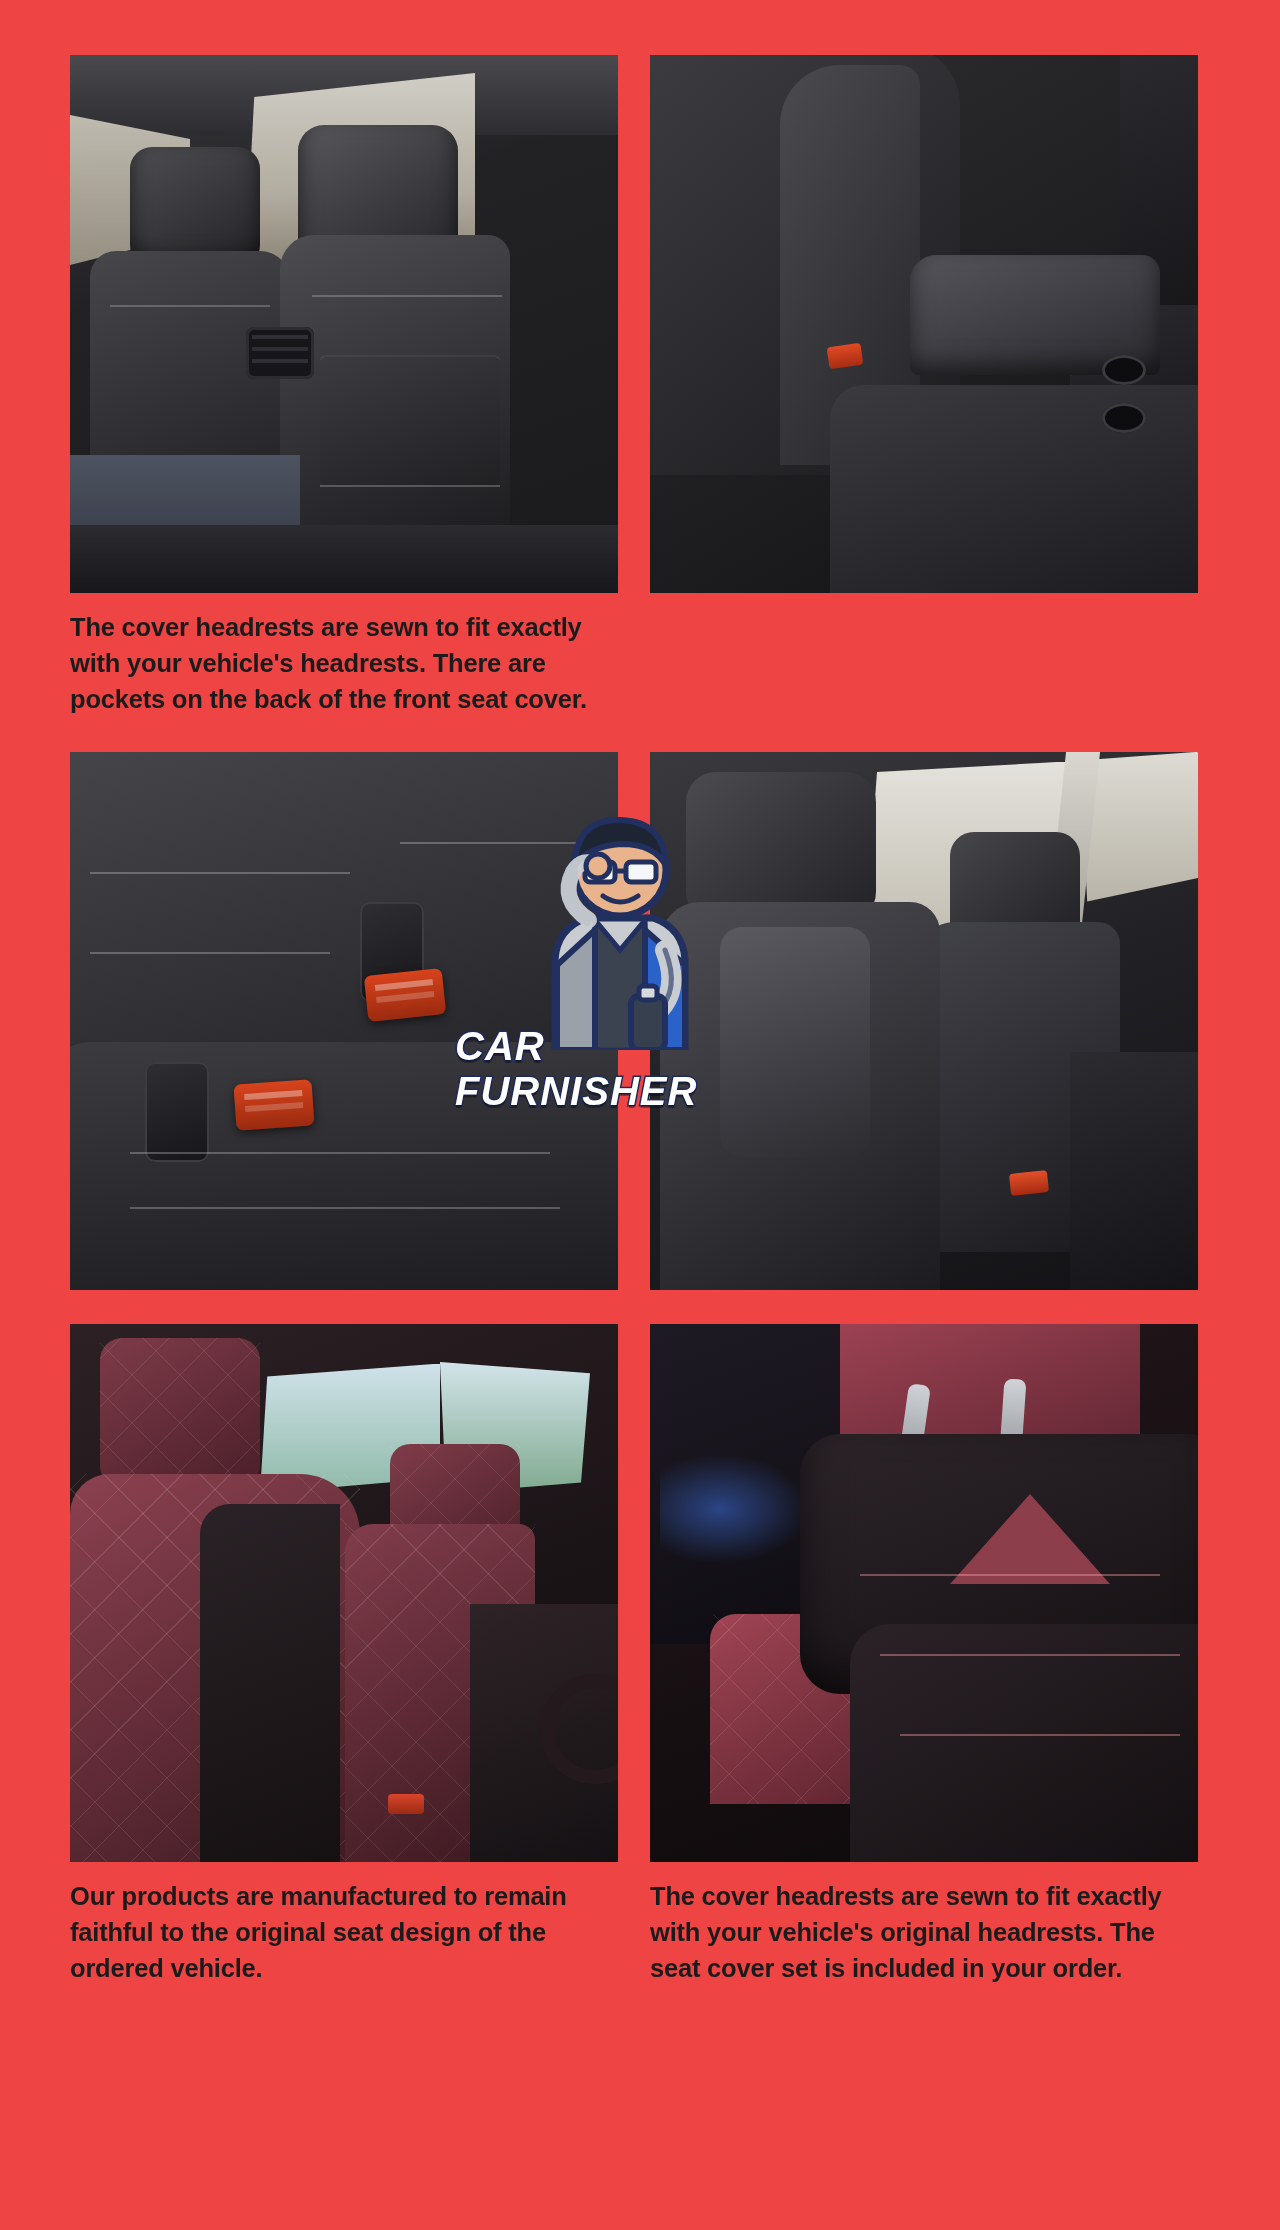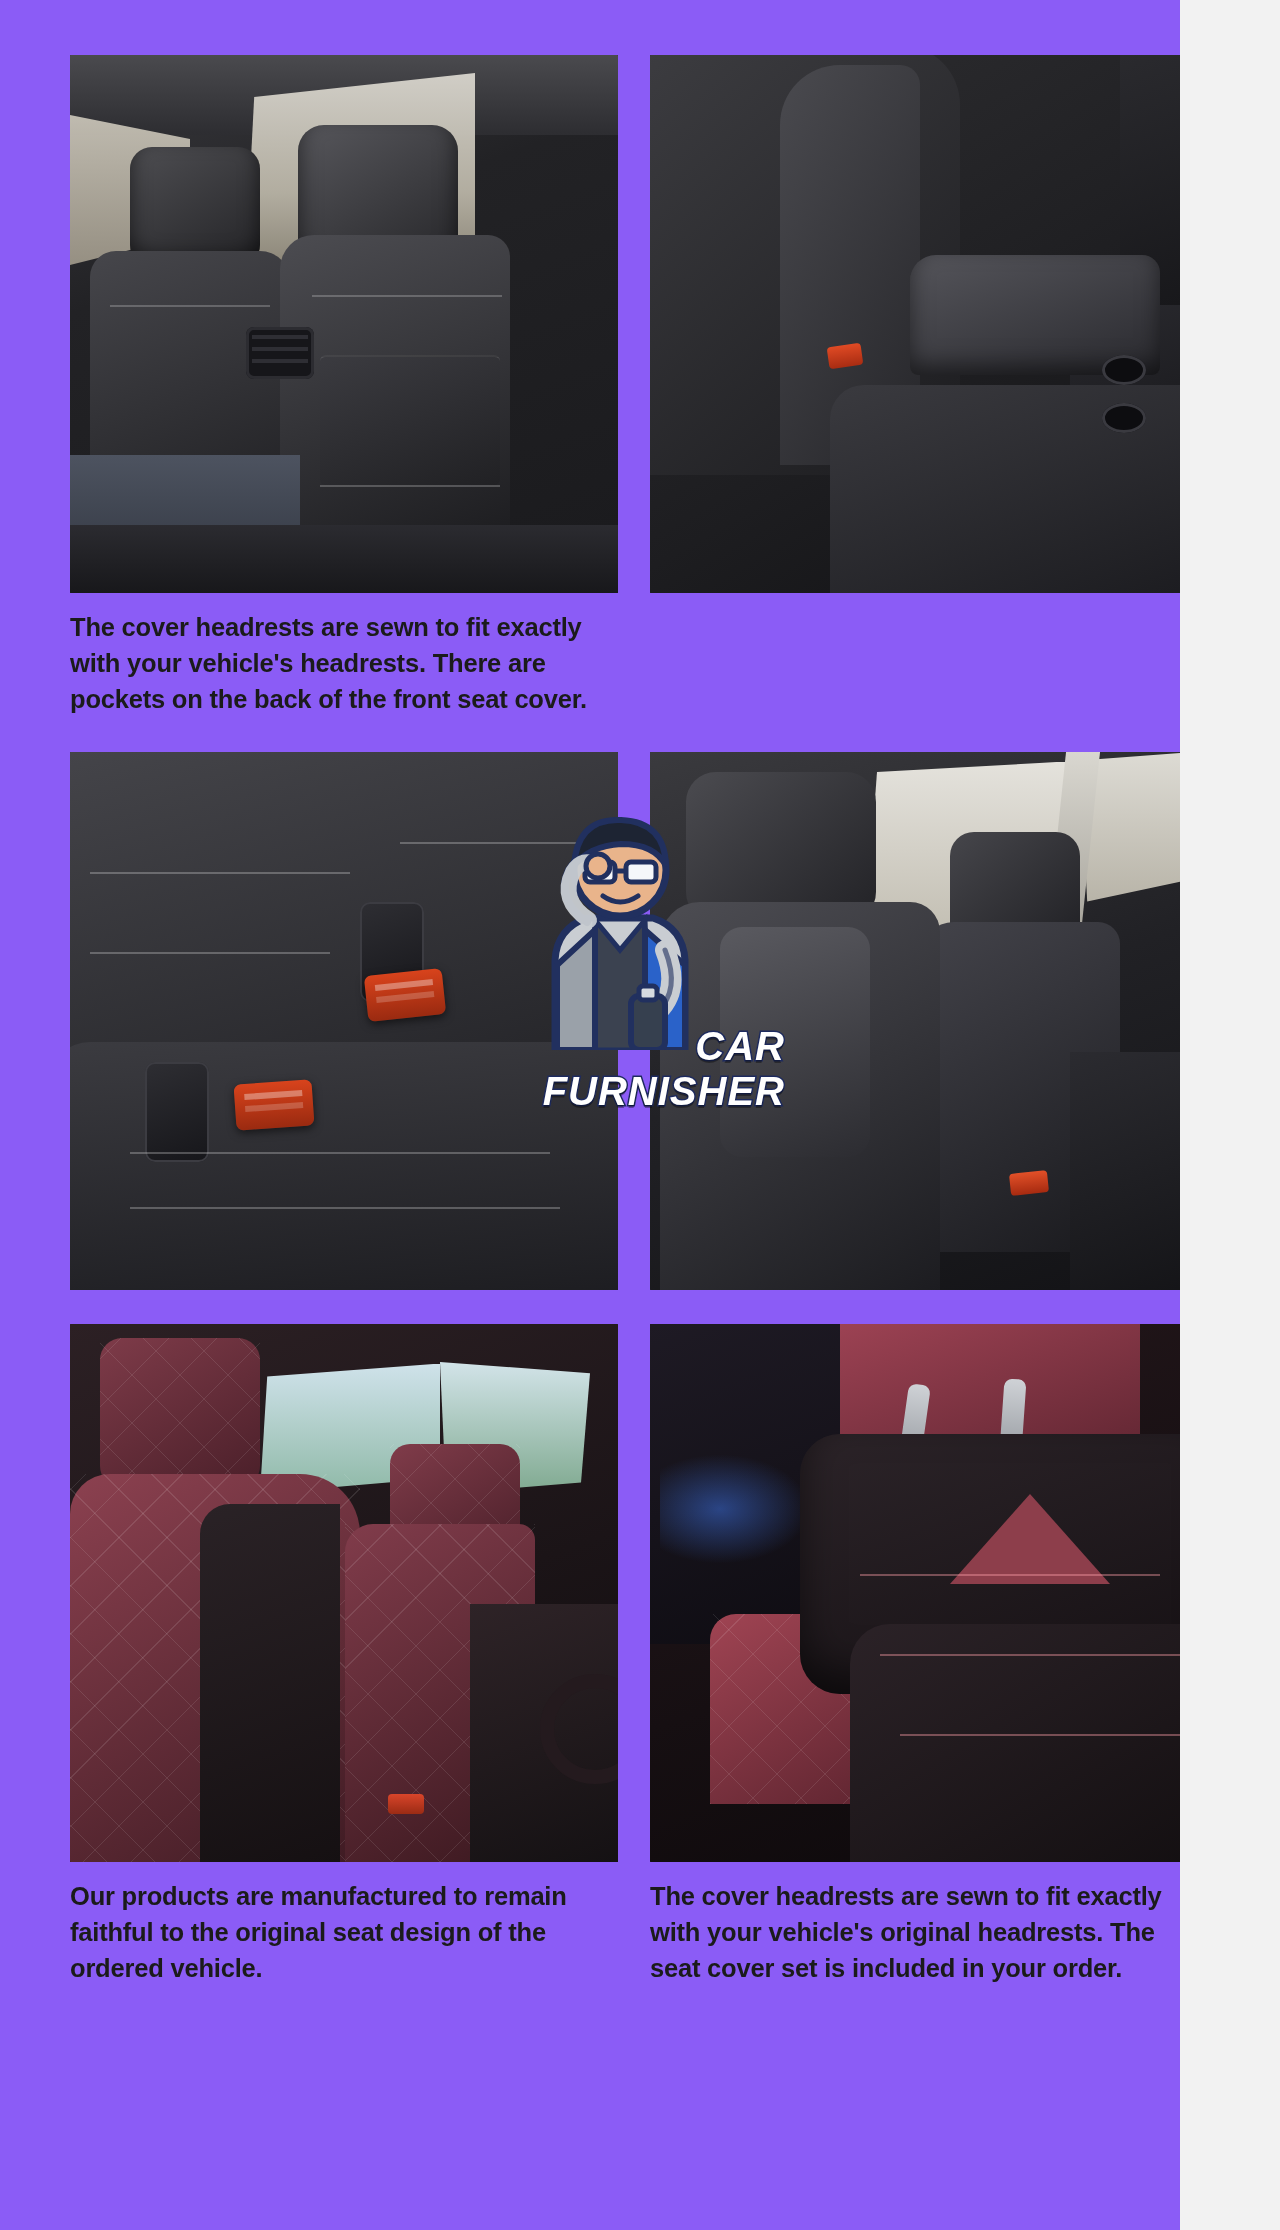--- a/index.html
+++ b/index.html
@@ -5,24 +5,24 @@
   * { box-sizing: border-box; }
   html, body {
     margin: 0;
     padding: 0;
     background: #f2f2f2;
     width: 1280px;
     height: 2230px;
     font-family: "Liberation Sans", sans-serif;
   }
   .page {
-    width: 1180px;
+    width: 1280px;
     height: 2230px;
     position: relative;
-    background: #8b5cf6;
+    background: #ef4444;
     overflow: hidden;
   }
   .grid {
     position: absolute;
     left: 70px;
     top: 55px;
     width: 1140px;
     display: grid;
     grid-template-columns: 580px 560px;
     column-gap: 0px;
@@ -196,21 +196,21 @@
   
   .watermark {
     position: absolute;
     left: 455px;
     top: 800px;
     width: 330px;
     height: 320px;
     pointer-events: none;
   }
   .wm-text {
-    position:absolute; left:0; bottom:6px; width:330px; text-align:right;
+    position:absolute; left:0; bottom:6px; width:330px; text-align:left;
     font-family:"Liberation Sans", sans-serif;
     font-weight:bold; font-style:italic; font-size:40px; letter-spacing:1px;
     color:#ffffff;
     -webkit-text-stroke: 3px #1d2a5e;
     paint-order: stroke fill;
     text-shadow: 0 3px 0 rgba(0,0,0,.35);
   }
   .wm-man { position:absolute; left:40px; top:0; width:250px; height:250px; }
 </style>
 </head>

